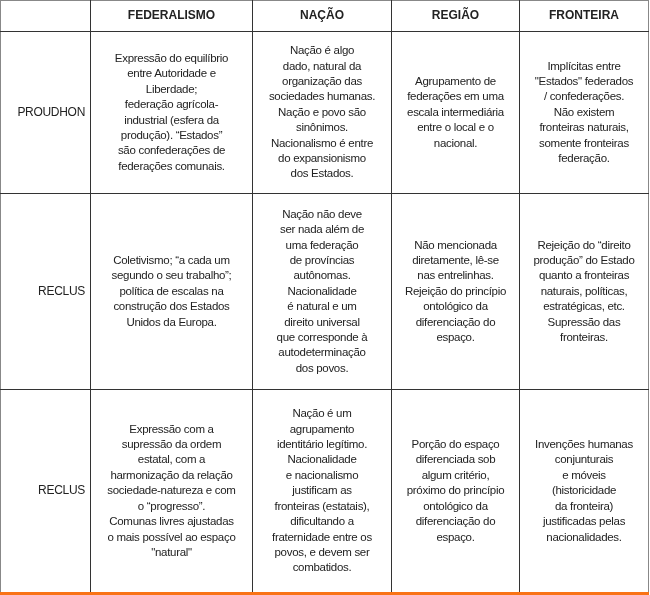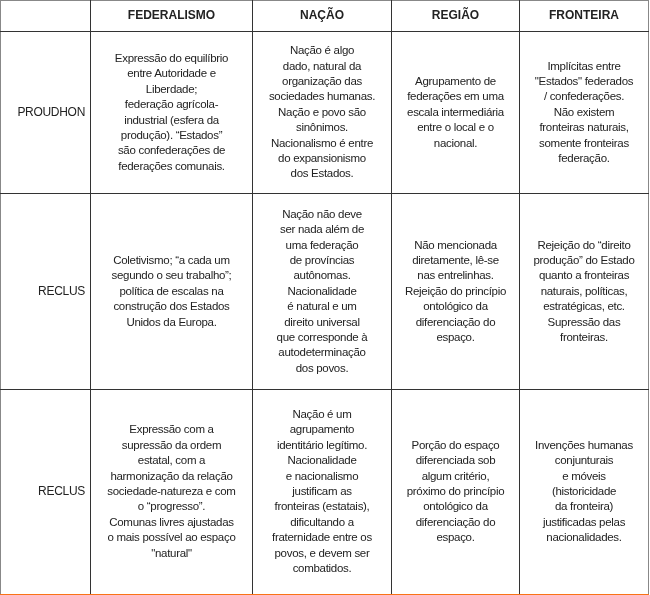--- a/index.html
+++ b/index.html
@@ -19,21 +19,21 @@
     text-align: center;
     vertical-align: middle;
     padding: 2px 5px;
     line-height: 15.4px;
     font-stretch: condensed;
     letter-spacing: -0.3px;
   }
   .tbl tr:first-child th { border-top: 1px solid #888888; }
   .tbl th:first-child, .tbl td:first-child { border-left: 1px solid #888888; text-align: right; }
   .tbl th:last-child, .tbl td:last-child { border-right: 1px solid #888888; }
-  .tbl tr:last-child td { border-bottom: 2px solid #f97316; }
+  .tbl tr:last-child td { border-bottom: 5px solid #f97316; }
   .tbl th {
     font-weight: bold;
     font-size: 12px;
     height: 26px;
     letter-spacing: 0px;
   }
   .rowhead { font-size: 12px; letter-spacing: 0px; }
   .cell-text { white-space: pre-line; display: block; }
   .row-1 { height: 162px; }
   .row-2 { height: 196px; }

